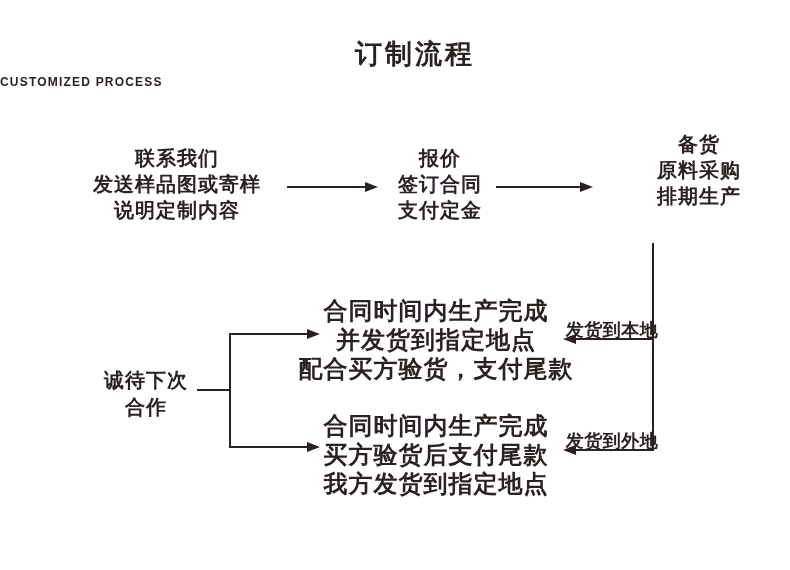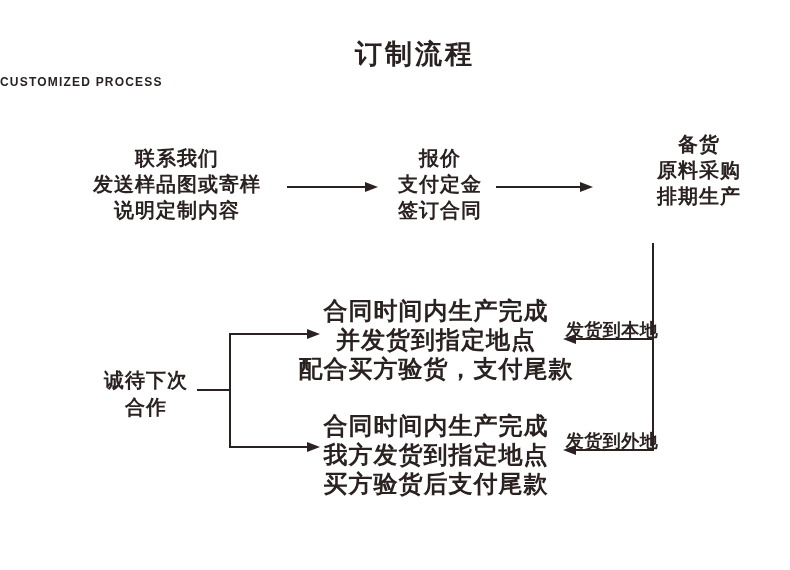--- a/index.html
+++ b/index.html
@@ -134,22 +134,22 @@
   <div class="block step step1">
     <div>联系我们</div>
     <div>发送样品图或寄样</div>
     <div>说明定制内容</div>
   </div>
 
   <div class="arrow-right a-s1-s2"></div>
 
   <div class="block step step2">
     <div>报价</div>
+    <div>签订合同</div>
     <div>支付定金</div>
-    <div>签订合同</div>
   </div>
 
   <div class="arrow-right a-s2-s3"></div>
 
   <div class="block step step3">
     <div>备货</div>
     <div>原料采购</div>
     <div>排期生产</div>
   </div>
 
@@ -160,22 +160,22 @@
   <div class="block mid branch-local">
     <div>合同时间内生产完成</div>
     <div>并发货到指定地点</div>
     <div>配合买方验货，支付尾款</div>
   </div>
 
   <div class="branch-label label-remote">发货到外地</div>
   <div class="arrow-left a-remote"></div>
   <div class="block mid branch-remote">
     <div>合同时间内生产完成</div>
+    <div>买方验货后支付尾款</div>
     <div>我方发货到指定地点</div>
-    <div>买方验货后支付尾款</div>
   </div>
 
   <div class="block closing">
     <div>诚待下次</div>
     <div>合作</div>
   </div>
   <div class="h-line stub-closing"></div>
   <div class="v-line v-left"></div>
   <div class="arrow-right a-close-top"></div>
   <div class="arrow-right a-close-bot"></div>

